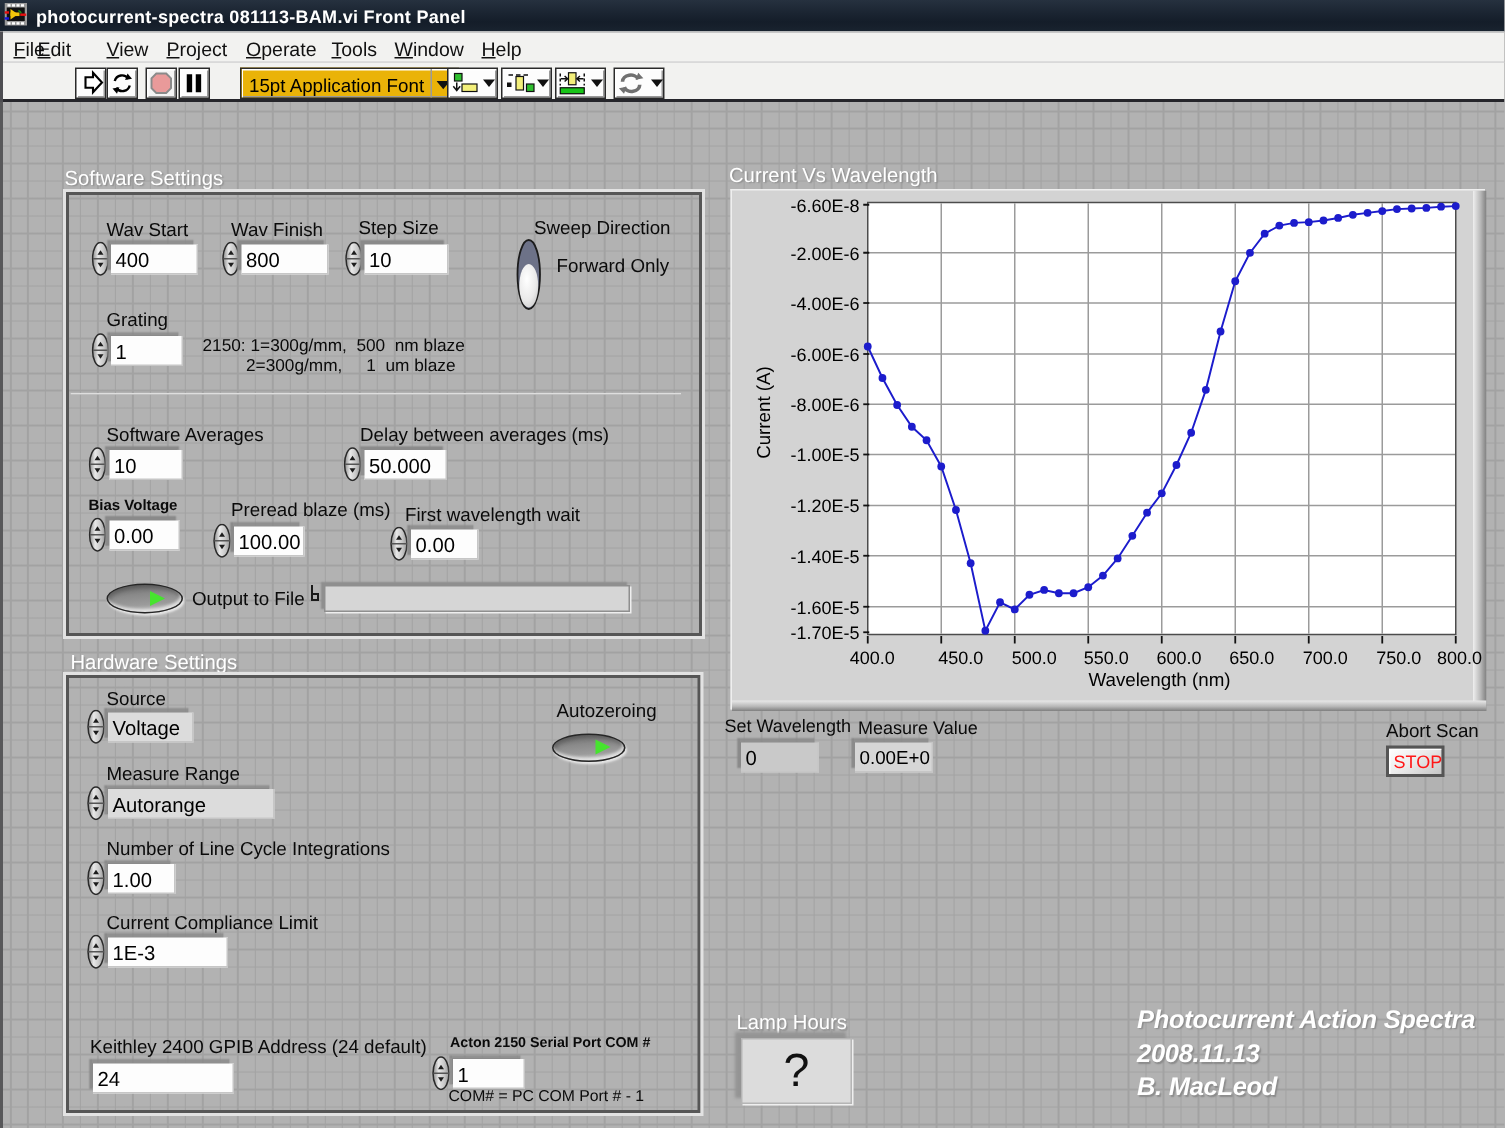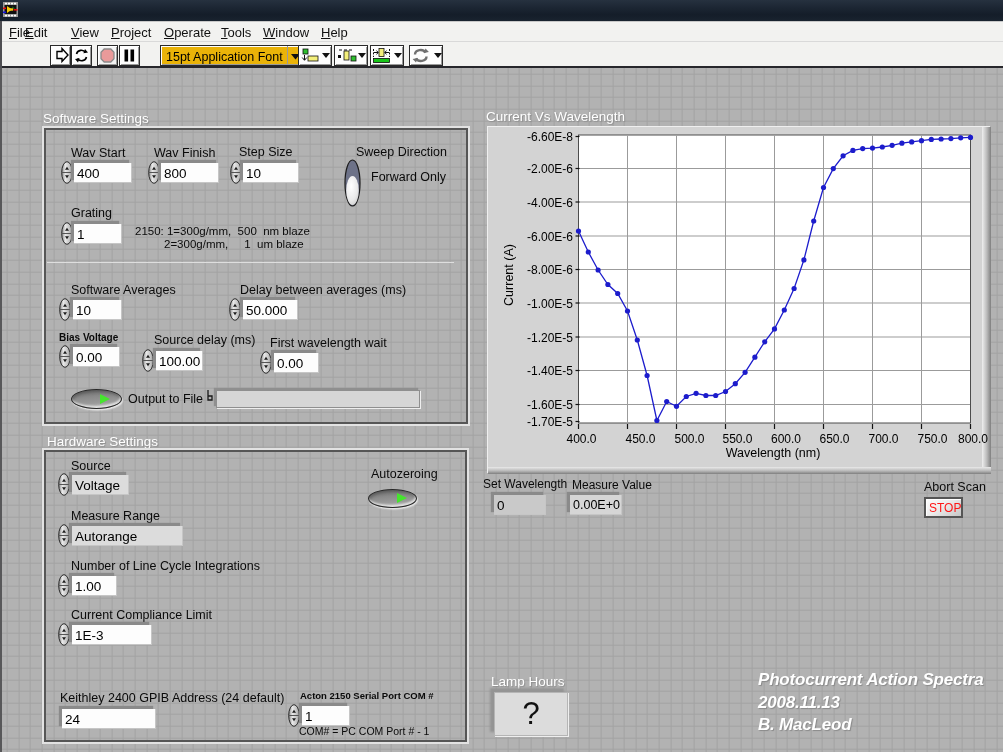--- a/index.html
+++ b/index.html
@@ -69,20 +69,21 @@
         <rect x="8" y="12.8" width="2" height="1.6"></rect>
         <rect x="11" y="12.8" width="2" height="1.6"></rect>
       </g>
     <path d="M4 4 L9 7.5 L4 11 Z" fill="#f4c80a"></path>
     <rect x="4" y="6.3" width="6" height="2.4" fill="#f4c80a"></rect>
     <path d="M9.2 5 a3 3 0 0 1 2 2" stroke="#1a8a1a" stroke-width="1" fill="none"></path>
     <rect x="0" y="5.5" width="3" height="1.6" fill="#e80f0f"></rect>
     <rect x="10.5" y="7" width="4" height="1.6" fill="#e80f0f"></rect>
     <rect x="0" y="9.5" width="3" height="1.6" fill="#1414e0"></rect>
   </svg>
+  <span class="ttext">photocurrent-spectra 081113-BAM.vi Front Panel</span>
 </div>
 
 <div class="abs" style="left:0;top:21px;width:2px;height:47px;background:#4e4e52;z-index:5"></div>
 <div class="abs" id="menubar">
   <span class="menu" style="left:9px"><u>F</u>ile</span>
   <span class="menu" style="left:25px"><u>E</u>dit</span>
   <span class="menu" style="left:71px"><u>V</u>iew</span>
   <span class="menu" style="left:111px"><u>P</u>roject</span>
   <span class="menu" style="left:164px"><u>O</u>perate</span>
   <span class="menu" style="left:221px"><u>T</u>ools</span>
@@ -245,21 +246,21 @@
       <use href="#spinner"></use>
     </svg>
 <div class="nfield" style="left:241px;top:232px;width:55px">50.000</div>
 
 <div class="lblsm" style="left:57px;top:264px">Bias Voltage</div>
 <svg class="spin" style="left:57px;top:277px">
       <use href="#spinner"></use>
     </svg>
 <div class="nfield" style="left:71px;top:279px;width:47px">0.00</div>
 
-<div class="lbl" style="left:152px;top:265px">Source delay (ms)</div>
+<div class="lbl" style="left:152px;top:265px">Preread blaze (ms)</div>
 <svg class="spin" style="left:140px;top:281px">
       <use href="#spinner"></use>
     </svg>
 <div class="nfield" style="left:154px;top:283px;width:47px">100.00</div>
 
 <div class="lbl" style="left:268px;top:268px;">First wavelength wait</div>
 <svg class="spin" style="left:258px;top:283px">
       <use href="#spinner"></use>
     </svg>
 <div class="nfield" style="left:272px;top:285px;width:45px">0.00</div>

